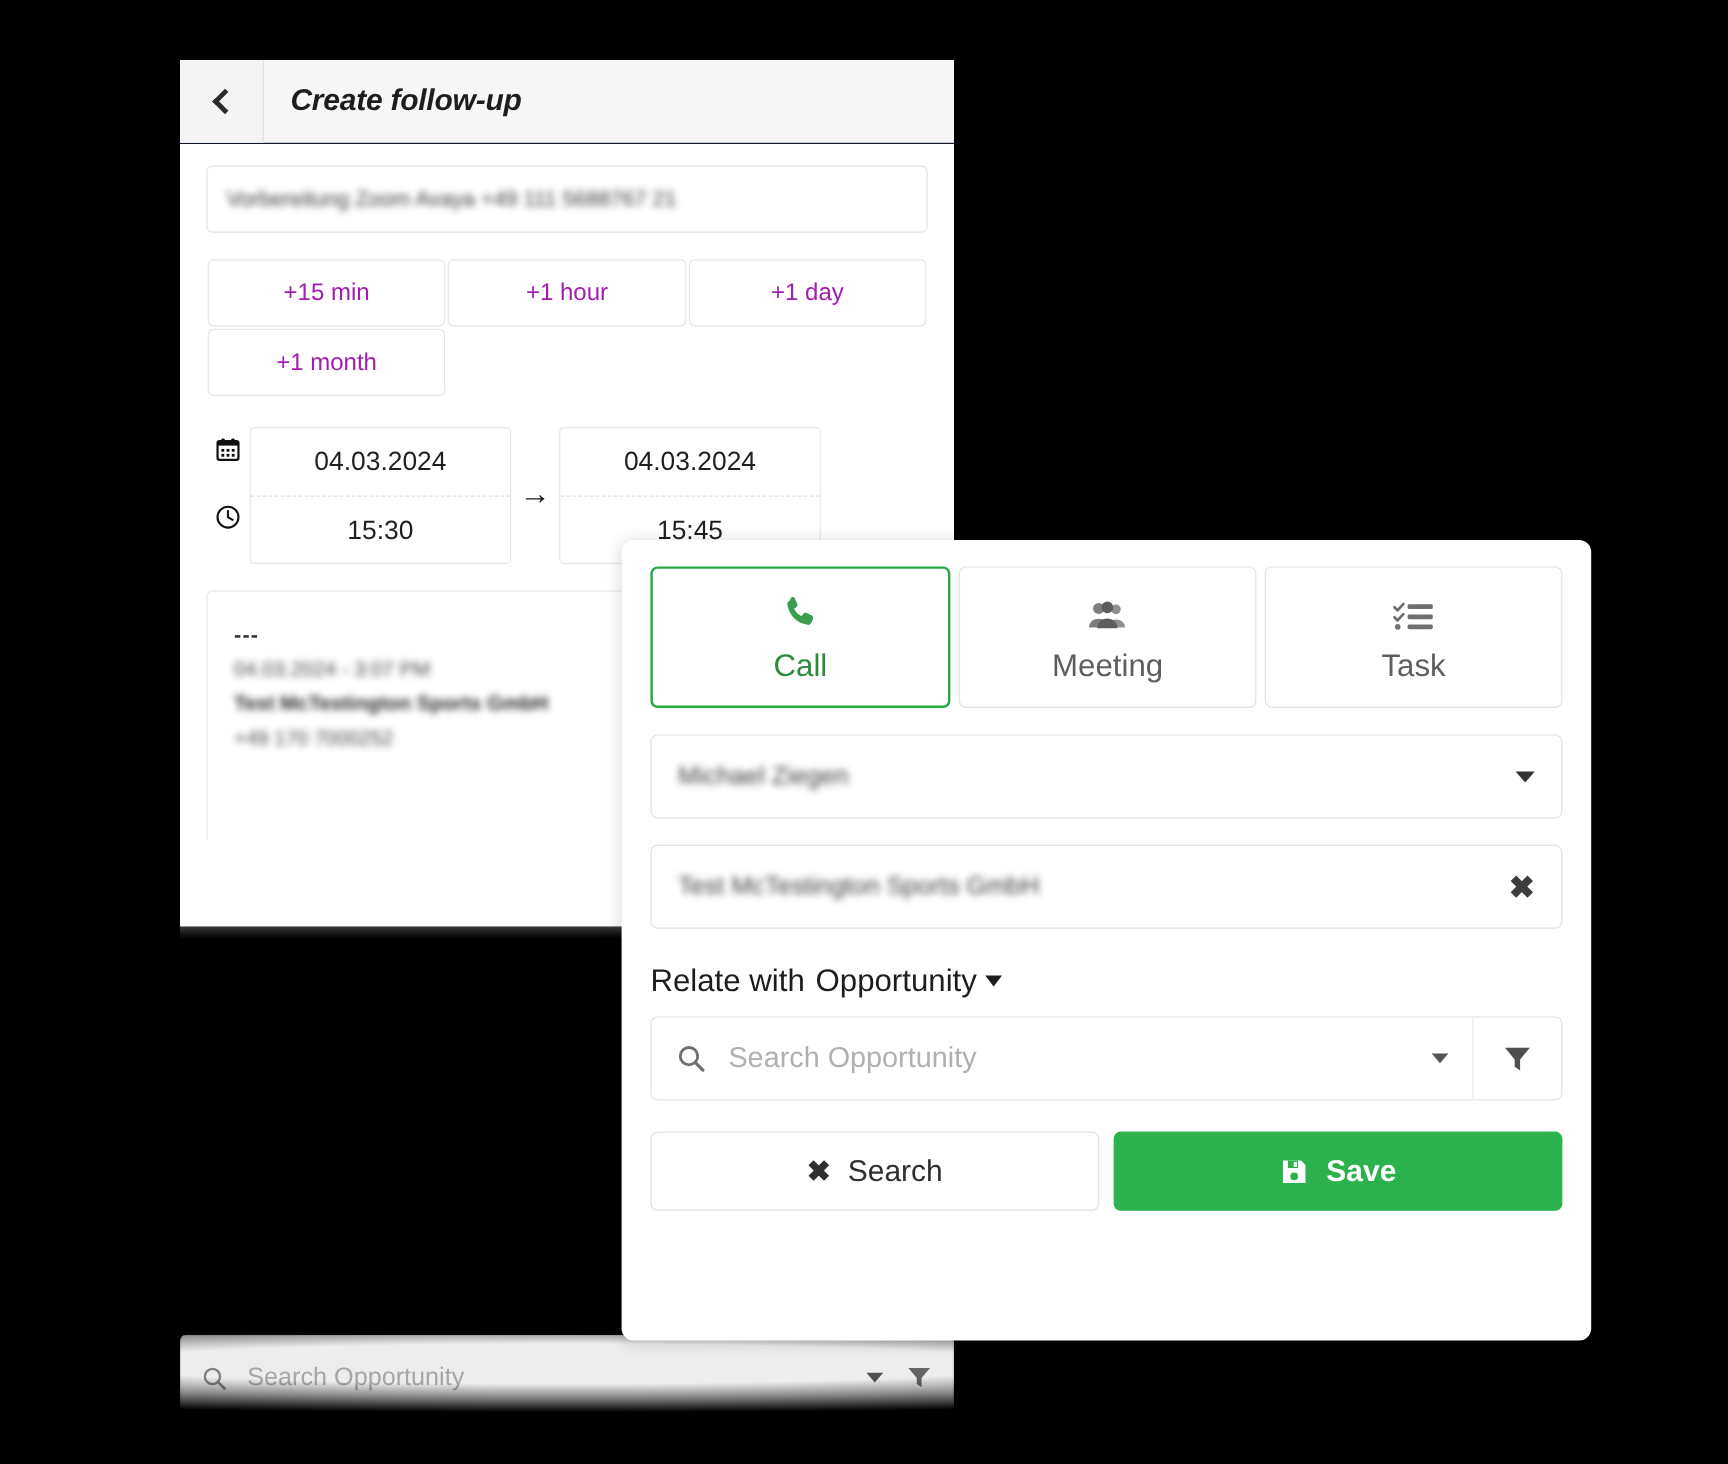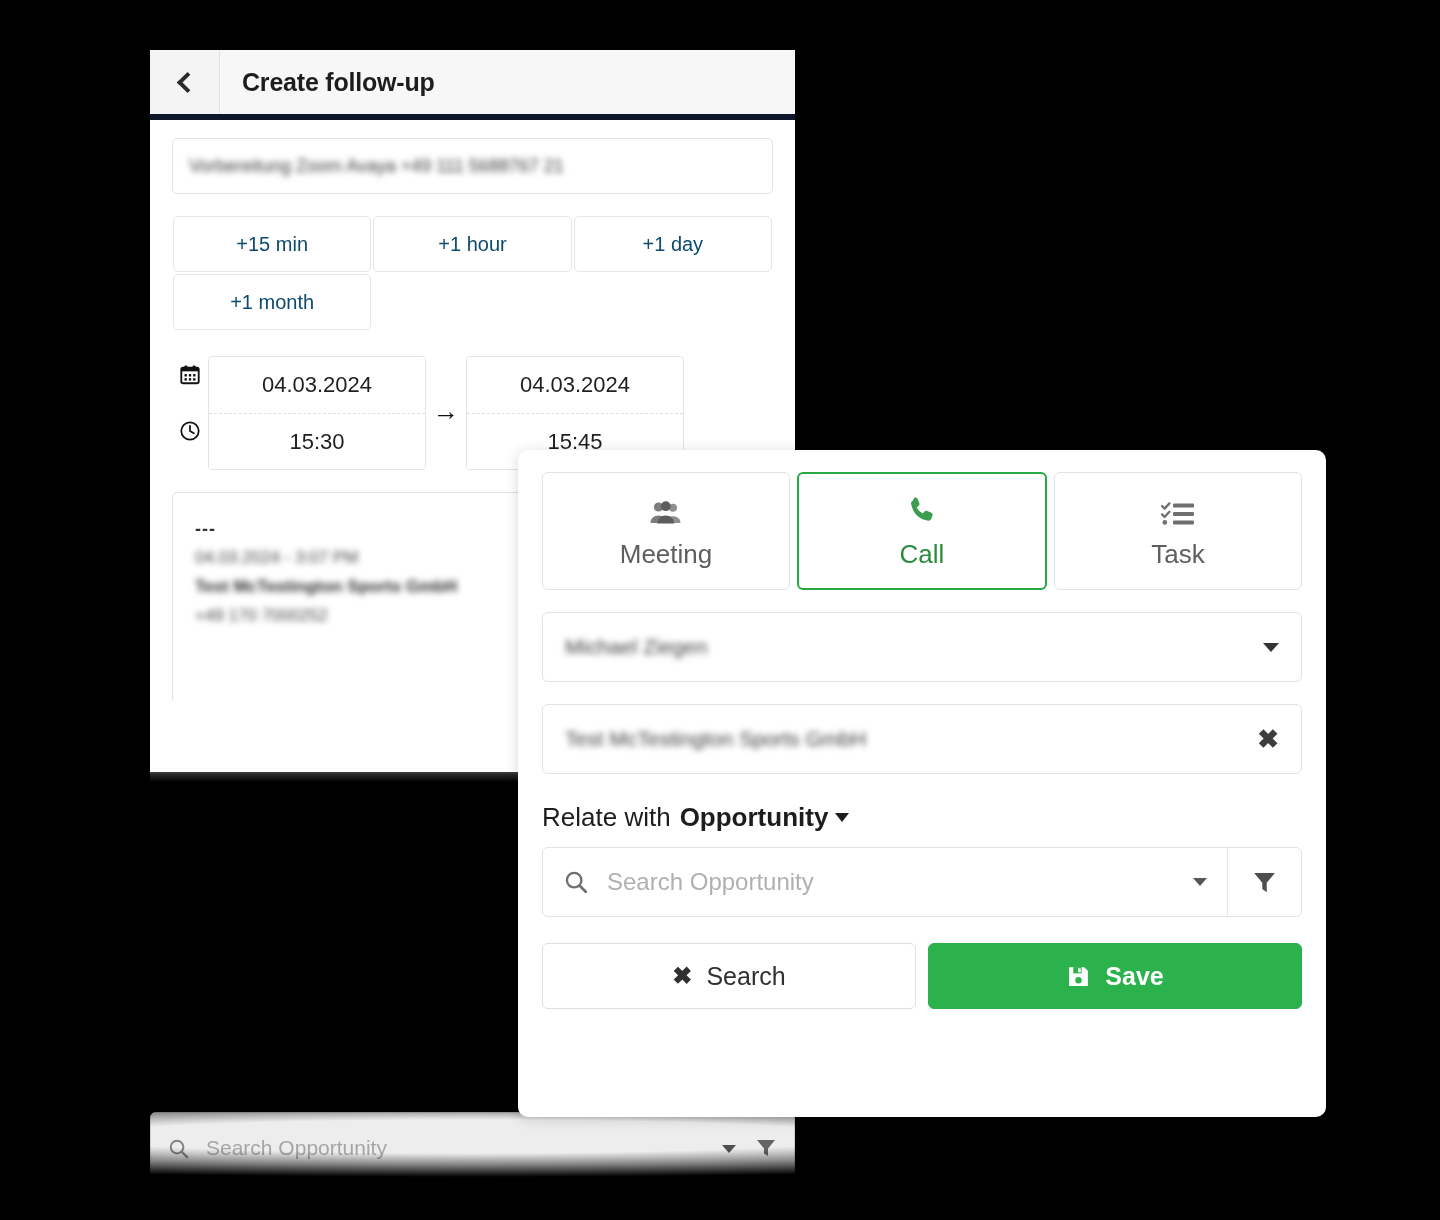--- a/index.html
+++ b/index.html
@@ -43,21 +43,22 @@
         rgba(255,255,255,0.18) 90%,
         rgba(255,255,255,0) 100%);
     pointer-events: none;
   }
 
   .panel-header {
     display: flex;
     align-items: stretch;
     height: 70px;
     background: #f7f7f7;
-    border-bottom: 6px solid #0f172a;
+    border-bottom: 1px solid #0f172a;
+    font-style: italic;
   }
 
   .back-btn {
     width: 70px;
     display: flex;
     align-items: center;
     justify-content: center;
     border-right: 1px solid #e2e2e2;
     background: #f4f4f4;
     cursor: pointer;
@@ -110,21 +111,21 @@
     margin-top: 22px;
   }
   .quick-btn {
     height: 56px;
     border: 1px solid #e6e6e6;
     border-radius: 5px;
     display: flex;
     align-items: center;
     justify-content: center;
     font-size: 20px;
-    color: #0c4a6e;
+    color: #a21caf;
     background: #fff;
     cursor: pointer;
     margin: 0 1px 2px 1px;
   }
 
   .datetime-row {
     display: flex;
     align-items: flex-start;
     margin-top: 24px;
   }
@@ -301,21 +302,21 @@
   }
 
   .relate-row {
     margin-top: 28px;
     display: flex;
     align-items: center;
     gap: 9px;
     font-size: 26px;
     color: #1d1d1d;
   }
-  .relate-strong { font-weight: bold; }
+  .relate-strong { font-weight: normal; }
   .relate-caret {
     width: 0; height: 0;
     border-left: 7px solid transparent;
     border-right: 7px solid transparent;
     border-top: 9px solid #1d1d1d;
     margin-left: -2px;
     cursor: pointer;
   }
 
   .search-row {
@@ -462,43 +463,43 @@
       <svg width="24" height="24" viewBox="0 0 24 24">
         <path d="M3 4 H21 L14 12.4 V20 L10 17.4 V12.4 Z" fill="#6d6d6d"></path>
       </svg>
     </div>
   </div>
 
   <div id="front-panel">
 
     <div class="type-tabs">
 
+      <div class="type-tab active">
+        <span class="tab-icon">
+          <svg width="34" height="34" viewBox="0 0 24 24">
+            <path d="M6.6 3.4 c1 -0.4 1.9 0 2.3 0.9 l1.2 2.8 c0.35 0.8 0.1 1.6 -0.6 2.1 l-1.2 0.85 c0.9 1.9 2.5 3.5 4.4 4.4 l0.85 -1.2 c0.5 -0.7 1.3 -0.95 2.1 -0.6 l2.8 1.2 c0.9 0.4 1.3 1.3 0.9 2.3 l-0.9 2.2 c-0.35 0.85 -1.2 1.35 -2.1 1.2 C9.6 18.4 5.6 14.4 4.3 7.6 c-0.15 -0.9 0.35 -1.75 1.2 -2.1 z" fill="#3a9e4e"></path>
+          </svg>
+        </span>
+        <span class="tab-label">Call</span>
+      </div>
+
       <div class="type-tab">
         <span class="tab-icon">
           <svg width="36" height="28" viewBox="0 0 36 26">
             <circle cx="10.5" cy="7" r="4.6" fill="#7d7d7d"></circle>
             <circle cx="25" cy="7.8" r="4" fill="#8f8f8f"></circle>
             <circle cx="17.8" cy="6.2" r="4.9" fill="#5d5d5d"></circle>
             <path d="M2.5 23 c0 -4.6 3.6 -7.4 8 -7.4 c4.4 0 8 2.8 8 7.4 z" fill="#7d7d7d"></path>
             <path d="M17.5 23 c0 -4.2 3.3 -6.8 7.5 -6.8 c4.2 0 7.5 2.6 7.5 6.8 z" fill="#8f8f8f"></path>
             <path d="M9.4 23.5 c0 -5 3.8 -8 8.4 -8 c4.6 0 8.4 3 8.4 8 z" fill="#5d5d5d"></path>
           </svg>
         </span>
         <span class="tab-label">Meeting</span>
       </div>
 
-      <div class="type-tab active">
-        <span class="tab-icon">
-          <svg width="34" height="34" viewBox="0 0 24 24">
-            <path d="M6.6 3.4 c1 -0.4 1.9 0 2.3 0.9 l1.2 2.8 c0.35 0.8 0.1 1.6 -0.6 2.1 l-1.2 0.85 c0.9 1.9 2.5 3.5 4.4 4.4 l0.85 -1.2 c0.5 -0.7 1.3 -0.95 2.1 -0.6 l2.8 1.2 c0.9 0.4 1.3 1.3 0.9 2.3 l-0.9 2.2 c-0.35 0.85 -1.2 1.35 -2.1 1.2 C9.6 18.4 5.6 14.4 4.3 7.6 c-0.15 -0.9 0.35 -1.75 1.2 -2.1 z" fill="#3a9e4e"></path>
-          </svg>
-        </span>
-        <span class="tab-label">Call</span>
-      </div>
-
       <div class="type-tab">
         <span class="tab-icon">
           <svg width="34" height="28" viewBox="0 0 34 26">
             <path d="M1 6 L3.6 8.6 L8.4 3.4" fill="none" stroke="#6f6f6f" stroke-width="2.3" stroke-linecap="round" stroke-linejoin="round"></path>
             <path d="M1 14.4 L3.6 17 L8.4 11.8" fill="none" stroke="#6f6f6f" stroke-width="2.3" stroke-linecap="round" stroke-linejoin="round"></path>
             <circle cx="3.8" cy="22.4" r="2.3" fill="#6f6f6f"></circle>
             <rect x="12" y="3.6" width="21" height="4" rx="1.2" fill="#6f6f6f"></rect>
             <rect x="12" y="12" width="21" height="4" rx="1.2" fill="#6f6f6f"></rect>
             <rect x="12" y="20.4" width="21" height="4" rx="1.2" fill="#6f6f6f"></rect>
           </svg>

